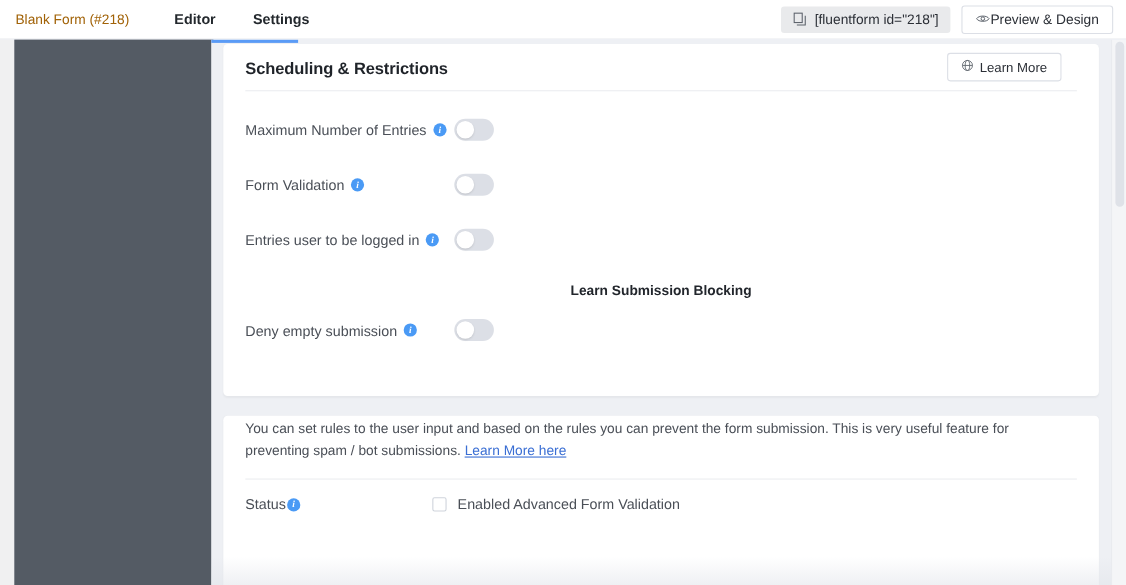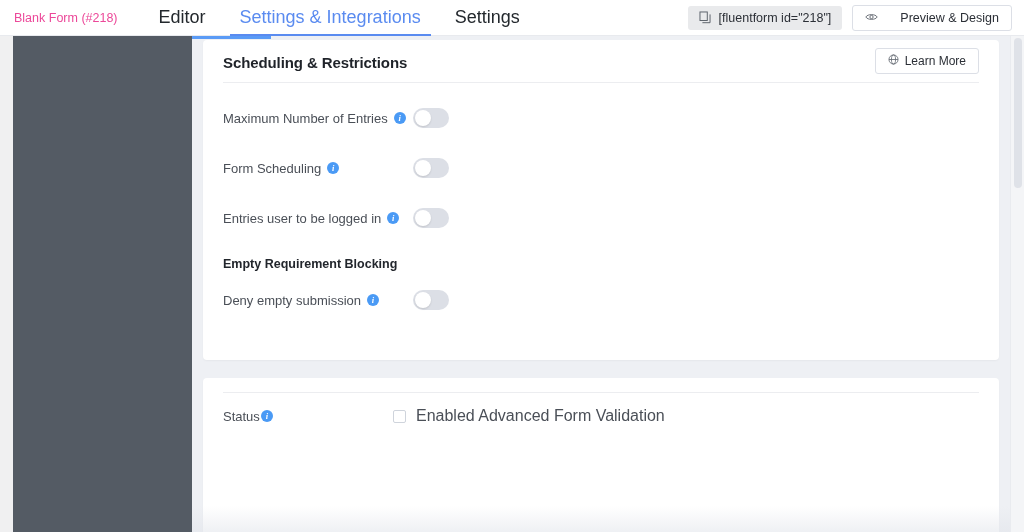--- a/index.html
+++ b/index.html
@@ -14,30 +14,30 @@
   .topbar {
     position: absolute; top: 0; left: 0;
     width: 1024px; height: 36px;
     background: #ffffff;
     border-bottom: 1px solid #e8eaee;
     display: flex; align-items: center;
   }
   .form-title {
     margin-left: 14px;
     font-size: 12.5px;
-    color: #ec4899;
+    color: #a16207;
     white-space: nowrap;
   }
   .tabs { display: flex; align-items: stretch; height: 36px; margin-left: 24px; }
   .tab {
     position: relative;
     display: flex; align-items: center;
     padding: 0 17px;
-    font-size: 18px;
-    font-weight: normal;
+    font-size: 13px;
+    font-weight: bold;
     color: #23282d;
     cursor: pointer;
     white-space: nowrap;
   }
   .tab.active { color: #5a8bf0; }
   .tab.active::after {
     content: "";
     position: absolute; left: 7px; right: 7px; bottom: 0;
     height: 2px; background: #5a8bf0;
   }
@@ -52,21 +52,21 @@
     background: #e9eaec;
     border-radius: 3px;
     padding: 5px 11px;
     font-size: 12.5px;
     color: #2b2f36;
     cursor: pointer;
     white-space: nowrap;
   }
   .shortcode svg { display: block; }
   .preview-btn {
-    display: flex; align-items: center; gap: 22px;
+    display: flex; align-items: center; gap: 0;
     background: #ffffff;
     border: 1px solid #dcdfe6;
     border-radius: 3px;
     padding: 5px 12px;
     font-size: 12.5px;
     color: #2b2f36;
     cursor: pointer;
     white-space: nowrap;
   }
 
@@ -130,33 +130,33 @@
     font-size: 15px;
     font-weight: bold;
     color: #1f2329;
     letter-spacing: -0.1px;
   }
   .panel-head-rule {
     position: absolute; left: 20px; right: 20px; bottom: 0;
     height: 1px; background: #ecedf0;
   }
   .learn-more-btn {
-    position: absolute; top: 8px; right: 20px;
+    position: absolute; top: 8px; right: 34px;
     display: flex; align-items: center; gap: 6px;
     background: #ffffff;
     border: 1px solid #dcdfe6;
     border-radius: 3px;
     padding: 5px 12px;
     font-size: 12px;
     color: #2b2f36;
     cursor: pointer;
     white-space: nowrap;
   }
 
-  .panel-body { padding: 10px 20px 0 20px; }
+  .panel-body { padding: 10px 20px 0 20px; text-align: center; }
 
   
   .setting-row {
     display: flex; align-items: center;
     height: 50px;
   }
   .setting-label {
     width: 190px;
     font-size: 13px;
     color: #4a4f57;
@@ -236,21 +236,21 @@
     cursor: pointer;
   }
   .checkbox {
     width: 13px; height: 13px;
     border: 1px solid #cfd4dc;
     border-radius: 2px;
     background: #ffffff;
     flex: none;
   }
   .checkbox-label {
-    font-size: 16px;
+    font-size: 13px;
     color: #4a4f57;
     white-space: nowrap;
   }
 
   
   .bottom-fade {
     position: absolute; left: 0; bottom: 0;
     width: 832px; height: 26px;
     background: linear-gradient(to bottom, rgba(238,240,244,0) 0%, rgba(225,228,234,0.55) 100%);
     pointer-events: none;
@@ -272,23 +272,20 @@
 </style>
 </head>
 <body>
 
 <div class="topbar">
   <div class="form-title">Blank Form (#218)</div>
 
   <div class="tabs">
     <div class="tab">
       <span>Editor</span>
-    </div>
-    <div class="tab active">
-      <span>Settings &amp; Integrations</span>
     </div>
     <div class="tab">
       <span>Settings</span>
     </div>
   </div>
 
   <div class="topbar-right">
     <div class="shortcode">
       <span>
         <svg width="13" height="13" viewBox="0 0 16 16" fill="none" stroke="#5c626b" stroke-width="1.2">
@@ -344,50 +341,53 @@
         <div class="setting-row">
           <div class="setting-label">
             <span>Maximum Number of Entries</span>
             <span class="info-icon">i</span>
           </div>
           <div class="toggle"></div>
         </div>
 
         <div class="setting-row">
           <div class="setting-label">
-            <span>Form Scheduling</span>
+            <span>Form Validation</span>
             <span class="info-icon">i</span>
           </div>
           <div class="toggle"></div>
         </div>
 
 
         <div class="setting-row">
           <div class="setting-label">
             <span>Entries user to be logged in</span>
             <span class="info-icon">i</span>
           </div>
           <div class="toggle"></div>
         </div>
 
-        <div class="subsection-title">Empty Requirement Blocking</div>
+        <div class="subsection-title">Learn Submission Blocking</div>
 
         <div class="setting-row">
           <div class="setting-label">
             <span>Deny empty submission</span>
             <span class="info-icon">i</span>
           </div>
           <div class="toggle"></div>
         </div>
 
       </div>
     </div>
 
     <div class="panel" id="panel-validation">
 
+      <div class="val-desc">
+        <span>You can set rules to the user input and based on the rules you can prevent the form submission. This is very useful feature for preventing spam / bot submissions. </span><a class="val-link">Learn More here</a>
+      </div>
 
       <div class="val-rule"></div>
 
       <div class="status-row">
         <div class="status-label">
           <span>Status</span>
           <span class="info-icon">i</span>
         </div>
         <div class="checkbox-wrap">
           <div class="checkbox"></div>

